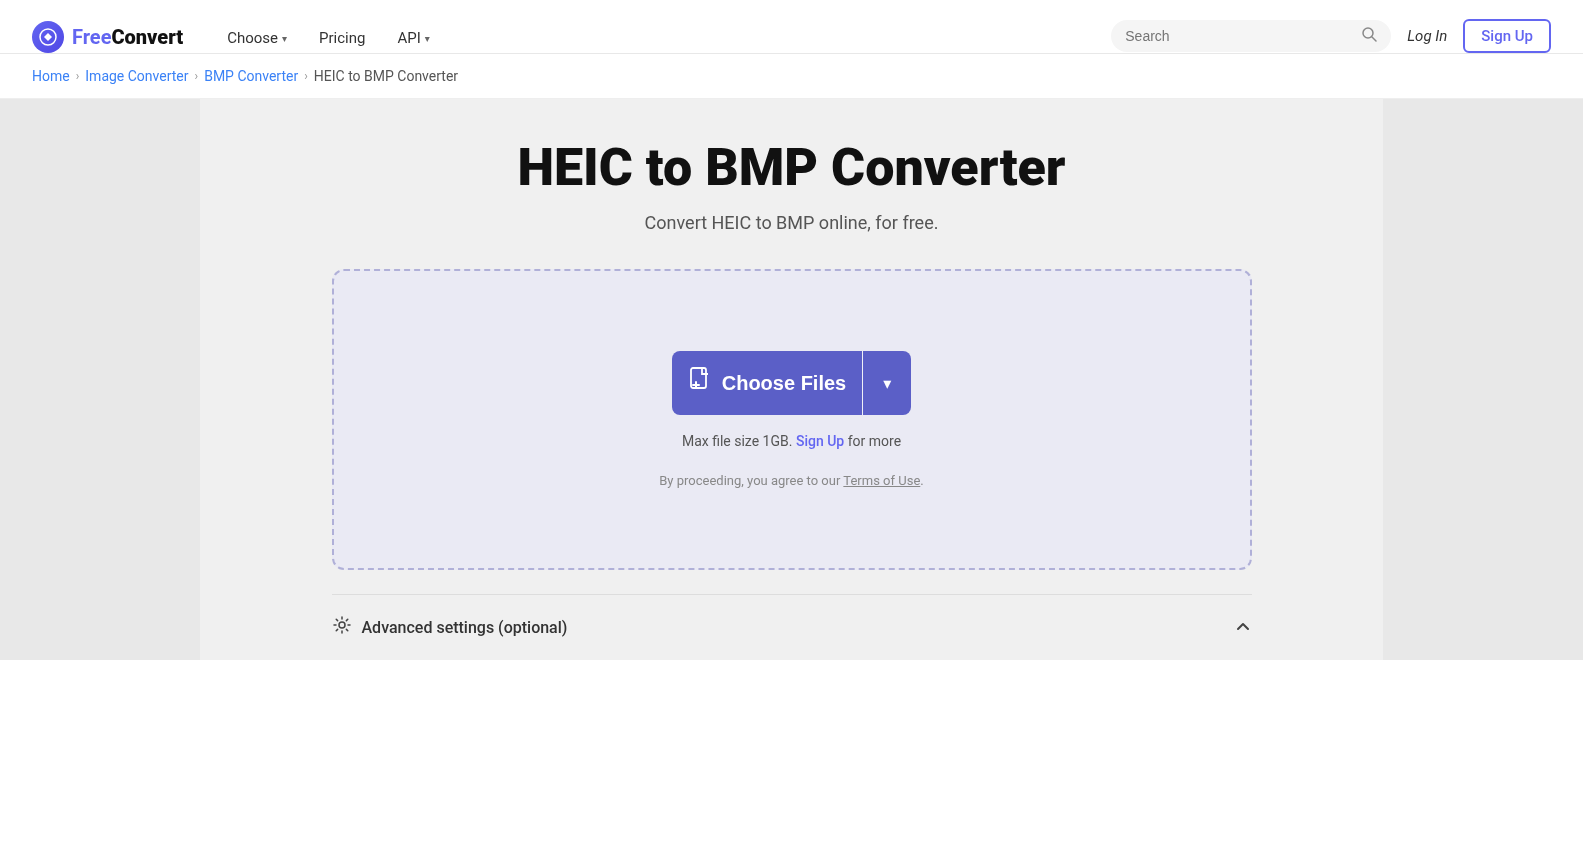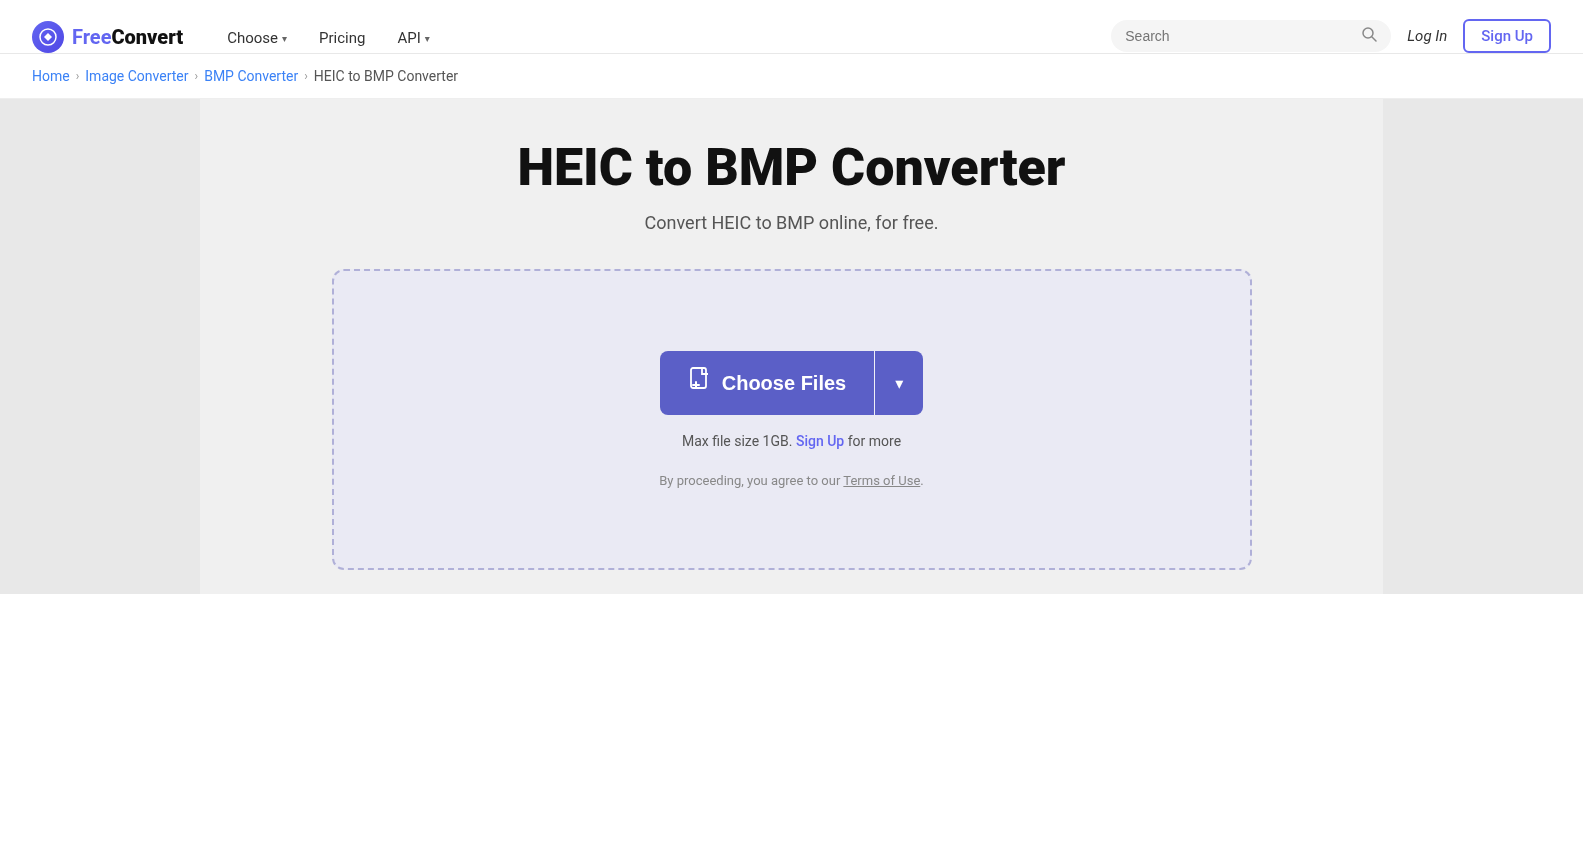--- a/index.html
+++ b/index.html
@@ -172,21 +172,21 @@
       margin-bottom: 18px;
     }
     .choose-files-btn {
       display: flex;
       align-items: center;
       gap: 10px;
       background: #5b5fc7;
       color: #fff;
       font-size: 20px;
       font-weight: 600;
-      padding: 16px 28px;
+      padding: 16px 16px;
       border: none;
       cursor: pointer;
     }
     .file-icon {
       font-size: 22px;
     }
     .choose-files-divider {
       width: 1px;
       background: rgba(255,255,255,0.3);
     }
@@ -358,18 +358,34 @@
           <a href="#">Sign Up</a>
           <span>for more</span>
         </p>
 
         <p class="terms-text">
           <span>By proceeding, you agree to our</span>
           <a href="#">Terms of Use</a><span>.</span>
         </p>
       </div>
 
+      <div class="advanced-settings">
+        <div class="advanced-left">
+          <span class="gear-icon">
+            <svg width="20" height="20" viewBox="0 0 20 20" fill="none">
+              <circle cx="10" cy="10" r="3" stroke="#444" stroke-width="1.5"></circle>
+              <path d="M10 2 L10 4 M10 16 L10 18 M2 10 L4 10 M16 10 L18 10 M4.22 4.22 L5.64 5.64 M14.36 14.36 L15.78 15.78 M15.78 4.22 L14.36 5.64 M5.64 14.36 L4.22 15.78" stroke="#444" stroke-width="1.5" stroke-linecap="round"></path>
+            </svg>
+          </span>
+          <span class="advanced-label">Advanced settings (optional)</span>
+        </div>
+        <span class="chevron-up">
+          <svg width="18" height="18" viewBox="0 0 18 18" fill="none">
+            <path d="M4 12 L9 7 L14 12" stroke="#444" stroke-width="2" stroke-linecap="round" stroke-linejoin="round"></path>
+          </svg>
+        </span>
+      </div>
 
     </div>
   </div>
 
   <div class="side-gutter"></div>
 </div>
 
 </body></html>

